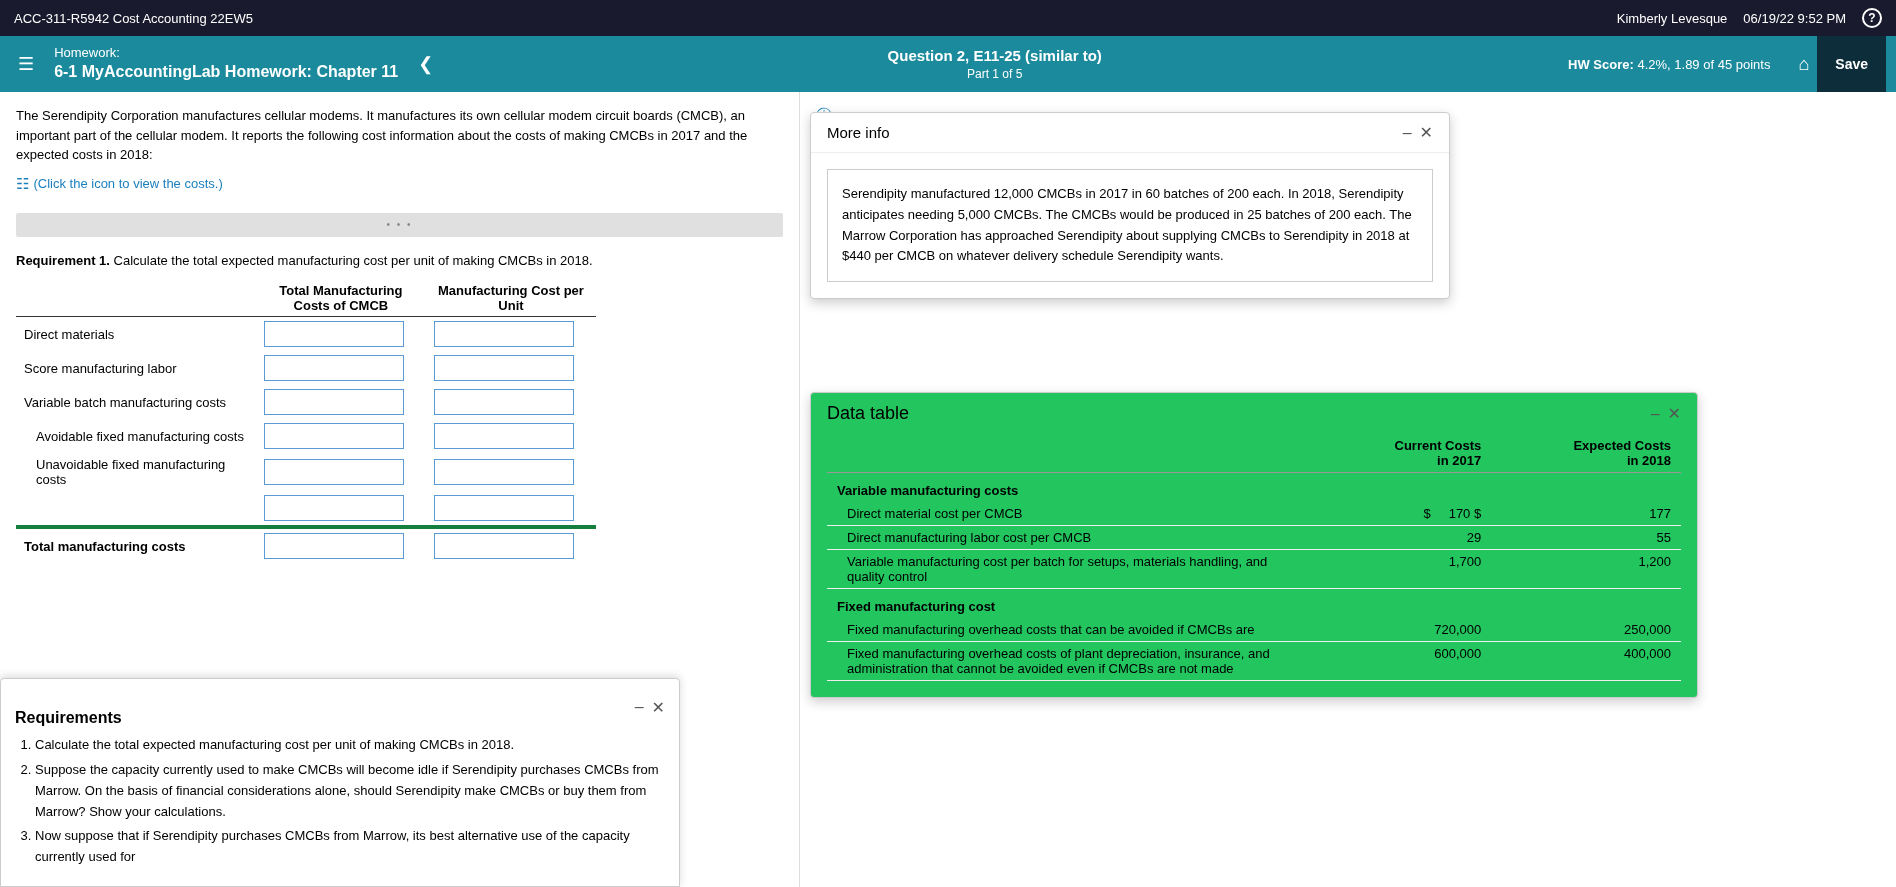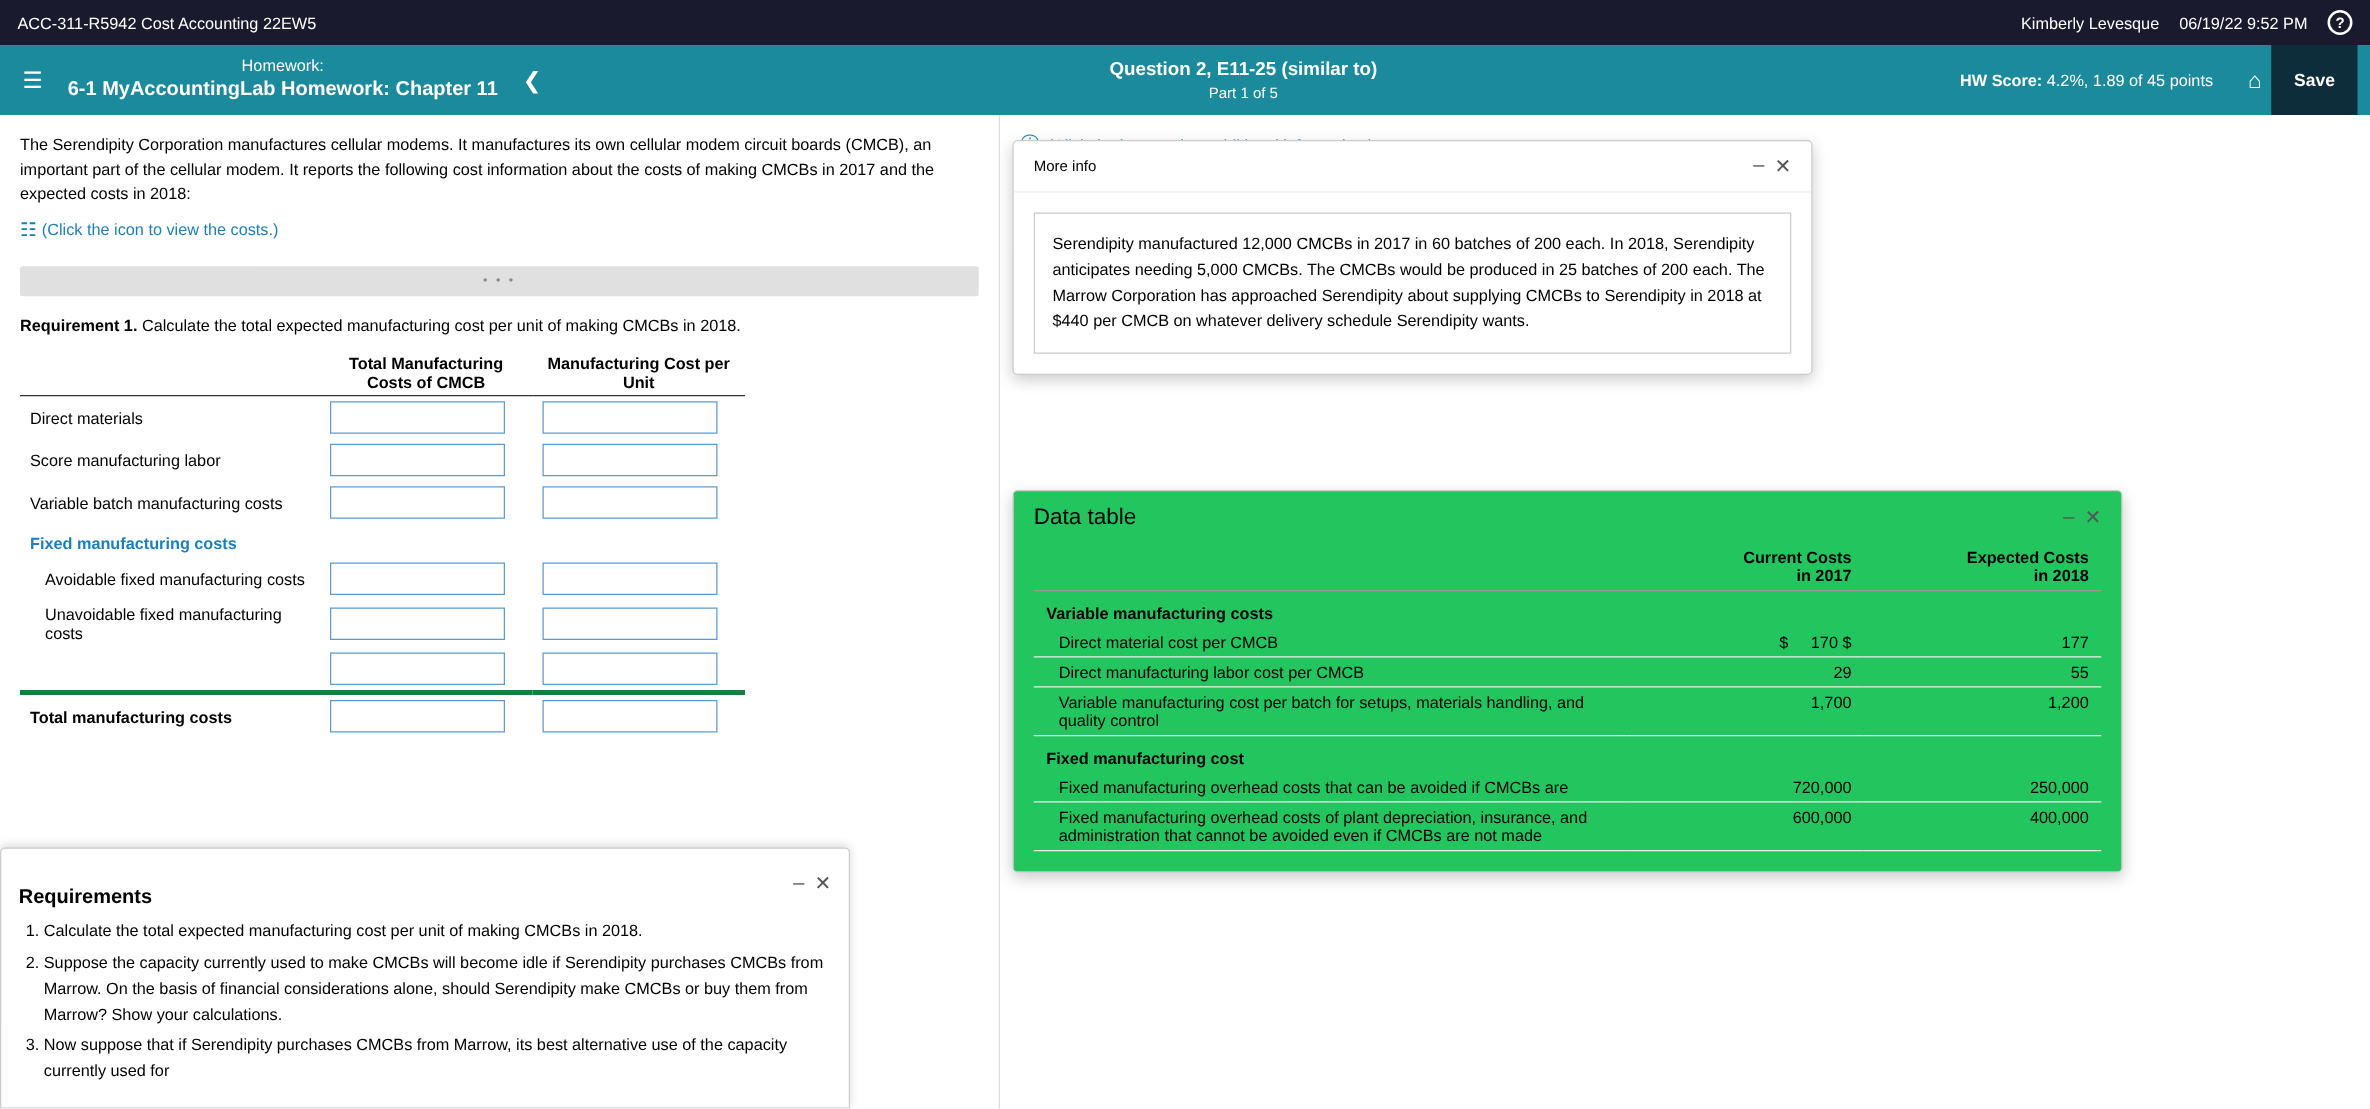--- a/index.html
+++ b/index.html
@@ -26,21 +26,21 @@
     .nav-bar {
       background: #1a8a9c;
       color: white;
       display: flex;
       align-items: center;
       height: 56px;
       padding: 0 10px;
       gap: 0;
     }
     .nav-hamburger { padding: 8px; cursor: pointer; font-size: 18px; }
-    .nav-title { flex: 0 0 auto; padding: 0 12px; line-height: 1.3; text-align: center; }
+    .nav-title { flex: 0 0 auto; padding: 0 12px; line-height: 1.3; }
     .nav-title .hw-label { font-size: 13px; font-weight: normal; }
     .nav-title .hw-name { font-size: 16px; font-weight: bold; }
     .nav-center {
       flex: 1; text-align: center; line-height: 1.4;
     }
     .nav-center .q-title { font-size: 15px; font-weight: bold; }
     .nav-center .q-sub { font-size: 12px; }
     .nav-arrow { padding: 8px; cursor: pointer; font-size: 18px; }
     .nav-score { flex: 0 0 auto; padding: 0 20px; text-align: center; font-size: 13px; }
     .nav-score .score-title { font-weight: bold; }
@@ -158,21 +158,21 @@
       box-shadow: 0 4px 12px rgba(0,0,0,0.2);
       z-index: 20;
     }
     .popup-header {
       display: flex;
       align-items: center;
       justify-content: space-between;
       padding: 10px 16px;
       border-bottom: 1px solid #eee;
     }
-    .popup-header h3 { font-size: 12px; font-weight: normal; }
+    .popup-header h3 { font-size: 15px; font-weight: normal; }
     .popup-header-controls { display: flex; gap: 8px; }
     .popup-header-btn { background: none; border: none; cursor: pointer; font-size: 16px; color: #555; }
     .popup-body { padding: 16px; font-size: 13px; line-height: 1.6; }
     .popup-body p { border: 1px solid #ccc; padding: 14px; }
 
     
     .data-table-popup {
       position: absolute;
       top: 300px;
       left: 10px;
@@ -279,25 +279,20 @@
           <td><input class="cell-input" type="text" style=""></td>
           <td><input class="cell-input" type="text" style=""></td>
         </tr>
 
         <tr>
           <td>Variable batch manufacturing costs</td>
           <td><input class="cell-input" type="text" style=""></td>
           <td><input class="cell-input" type="text" style=""></td>
         </tr>
 
-        <tr class="section-header">
-          <td>Fixed manufacturing costs</td>
-          <td></td>
-          <td></td>
-        </tr>
 
         <tr class="indent">
           <td>Avoidable fixed manufacturing costs</td>
           <td><input class="cell-input" type="text" style=""></td>
           <td><input class="cell-input" type="text" style=""></td>
         </tr>
 
         <tr class="indent">
           <td>Unavoidable fixed manufacturing costs</td>
           <td><input class="cell-input" type="text" style=""></td>

